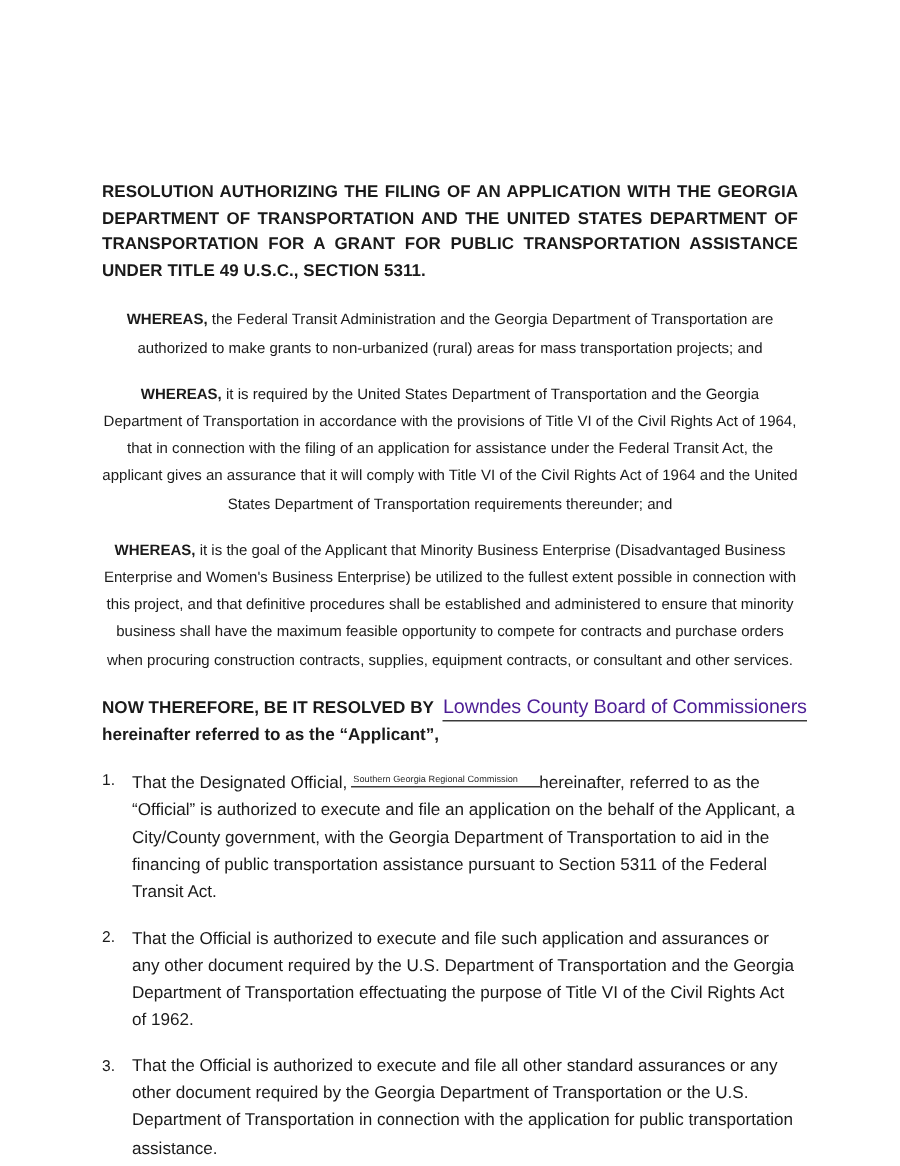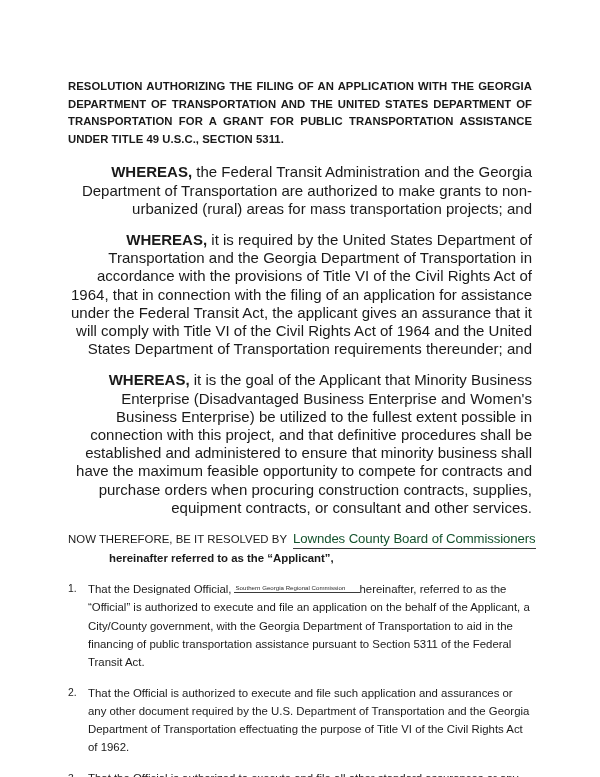--- a/index.html
+++ b/index.html
@@ -15,82 +15,81 @@
     color: #1a1a1a;
     -webkit-font-smoothing: antialiased;
   }
 
   .page {
     position: relative;
     width: 596px;
     height: 777px;
     background: #ffffff;
     box-sizing: border-box;
-    padding: 78px 68px 0 68px;
+    padding: 120px 68px 0 68px;
   }
 
   .doc-body {
     width: 464px;
   }
 
   
   .title {
     font-size: 11.3px;
     font-weight: bold;
     line-height: 17.6px;
     text-align: justify;
     text-align-last: left;
     letter-spacing: 0.05px;
     margin: 0 0 15px 0;
   }
 
   
   .para {
-    font-size: 15px;
+    font-size: 10px;
     line-height: 18.2px;
-    text-align: right;
+    text-align: center;
     margin: 0 0 13px 0;
     letter-spacing: 0.01px;
   }
   .para b, .lead {
     font-weight: bold;
   }
 
   
   .resolved-block {
     margin: 0 0 12px 0;
   }
   .resolved-line1 {
     font-size: 11.4px;
     line-height: 18.2px;
     display: flex;
     align-items: baseline;
     white-space: nowrap;
   }
   .resolved-label {
-    font-weight: normal;
+    font-weight: bold;
     letter-spacing: 0.02px;
   }
   .fill-wide {
     flex: 1 1 auto;
     margin-left: 6px;
     border-bottom: 1.1px solid #3a3a3a;
     font-family: "Liberation Sans", sans-serif;
     font-size: 13.2px;
     font-weight: normal;
     line-height: 16px;
-    color: #14532d;
+    color: #4c1d95;
     padding-bottom: 1px;
     letter-spacing: -0.1px;
   }
   .resolved-line2 {
     font-size: 11.4px;
     line-height: 18.2px;
     font-weight: bold;
-    margin-left: 41px;
   }
 
   
   ol.items {
     margin: 0;
     padding: 0;
     list-style: none;
     counter-reset: itemcount;
   }
   ol.items > li {

